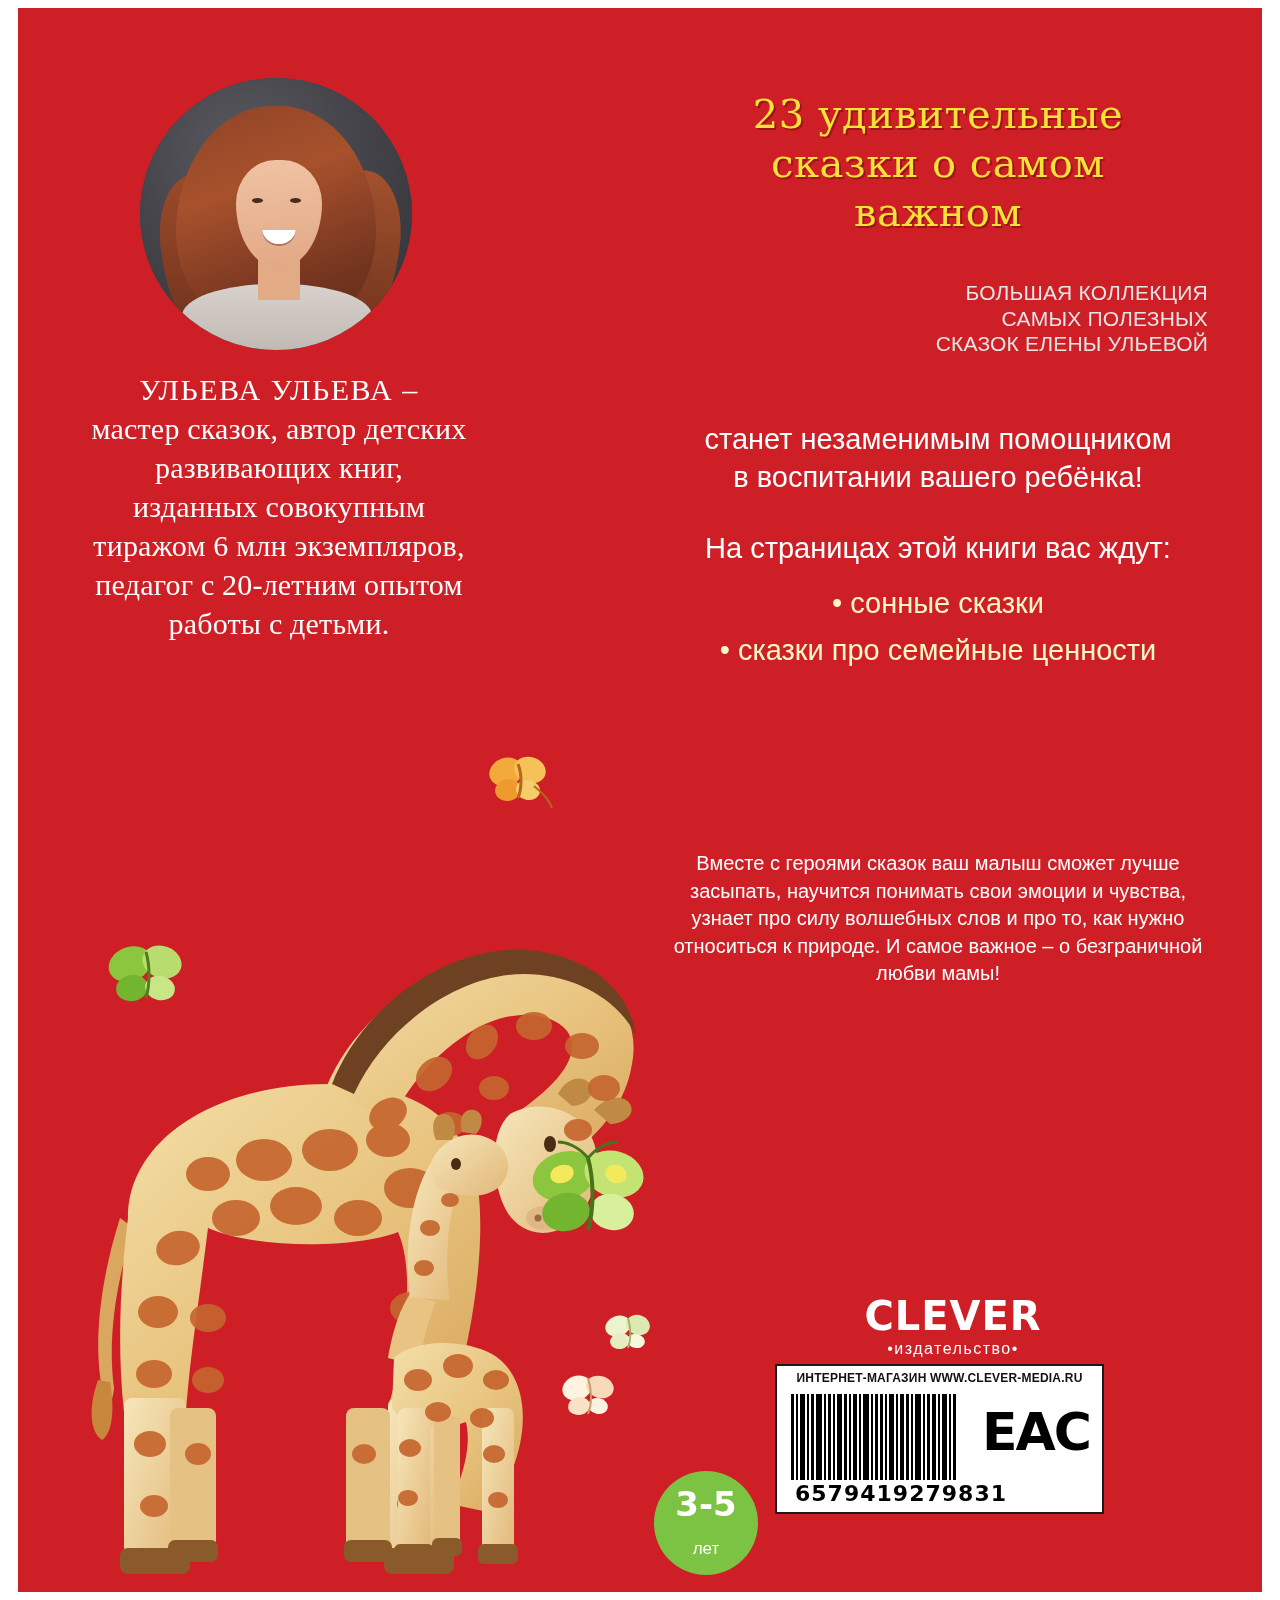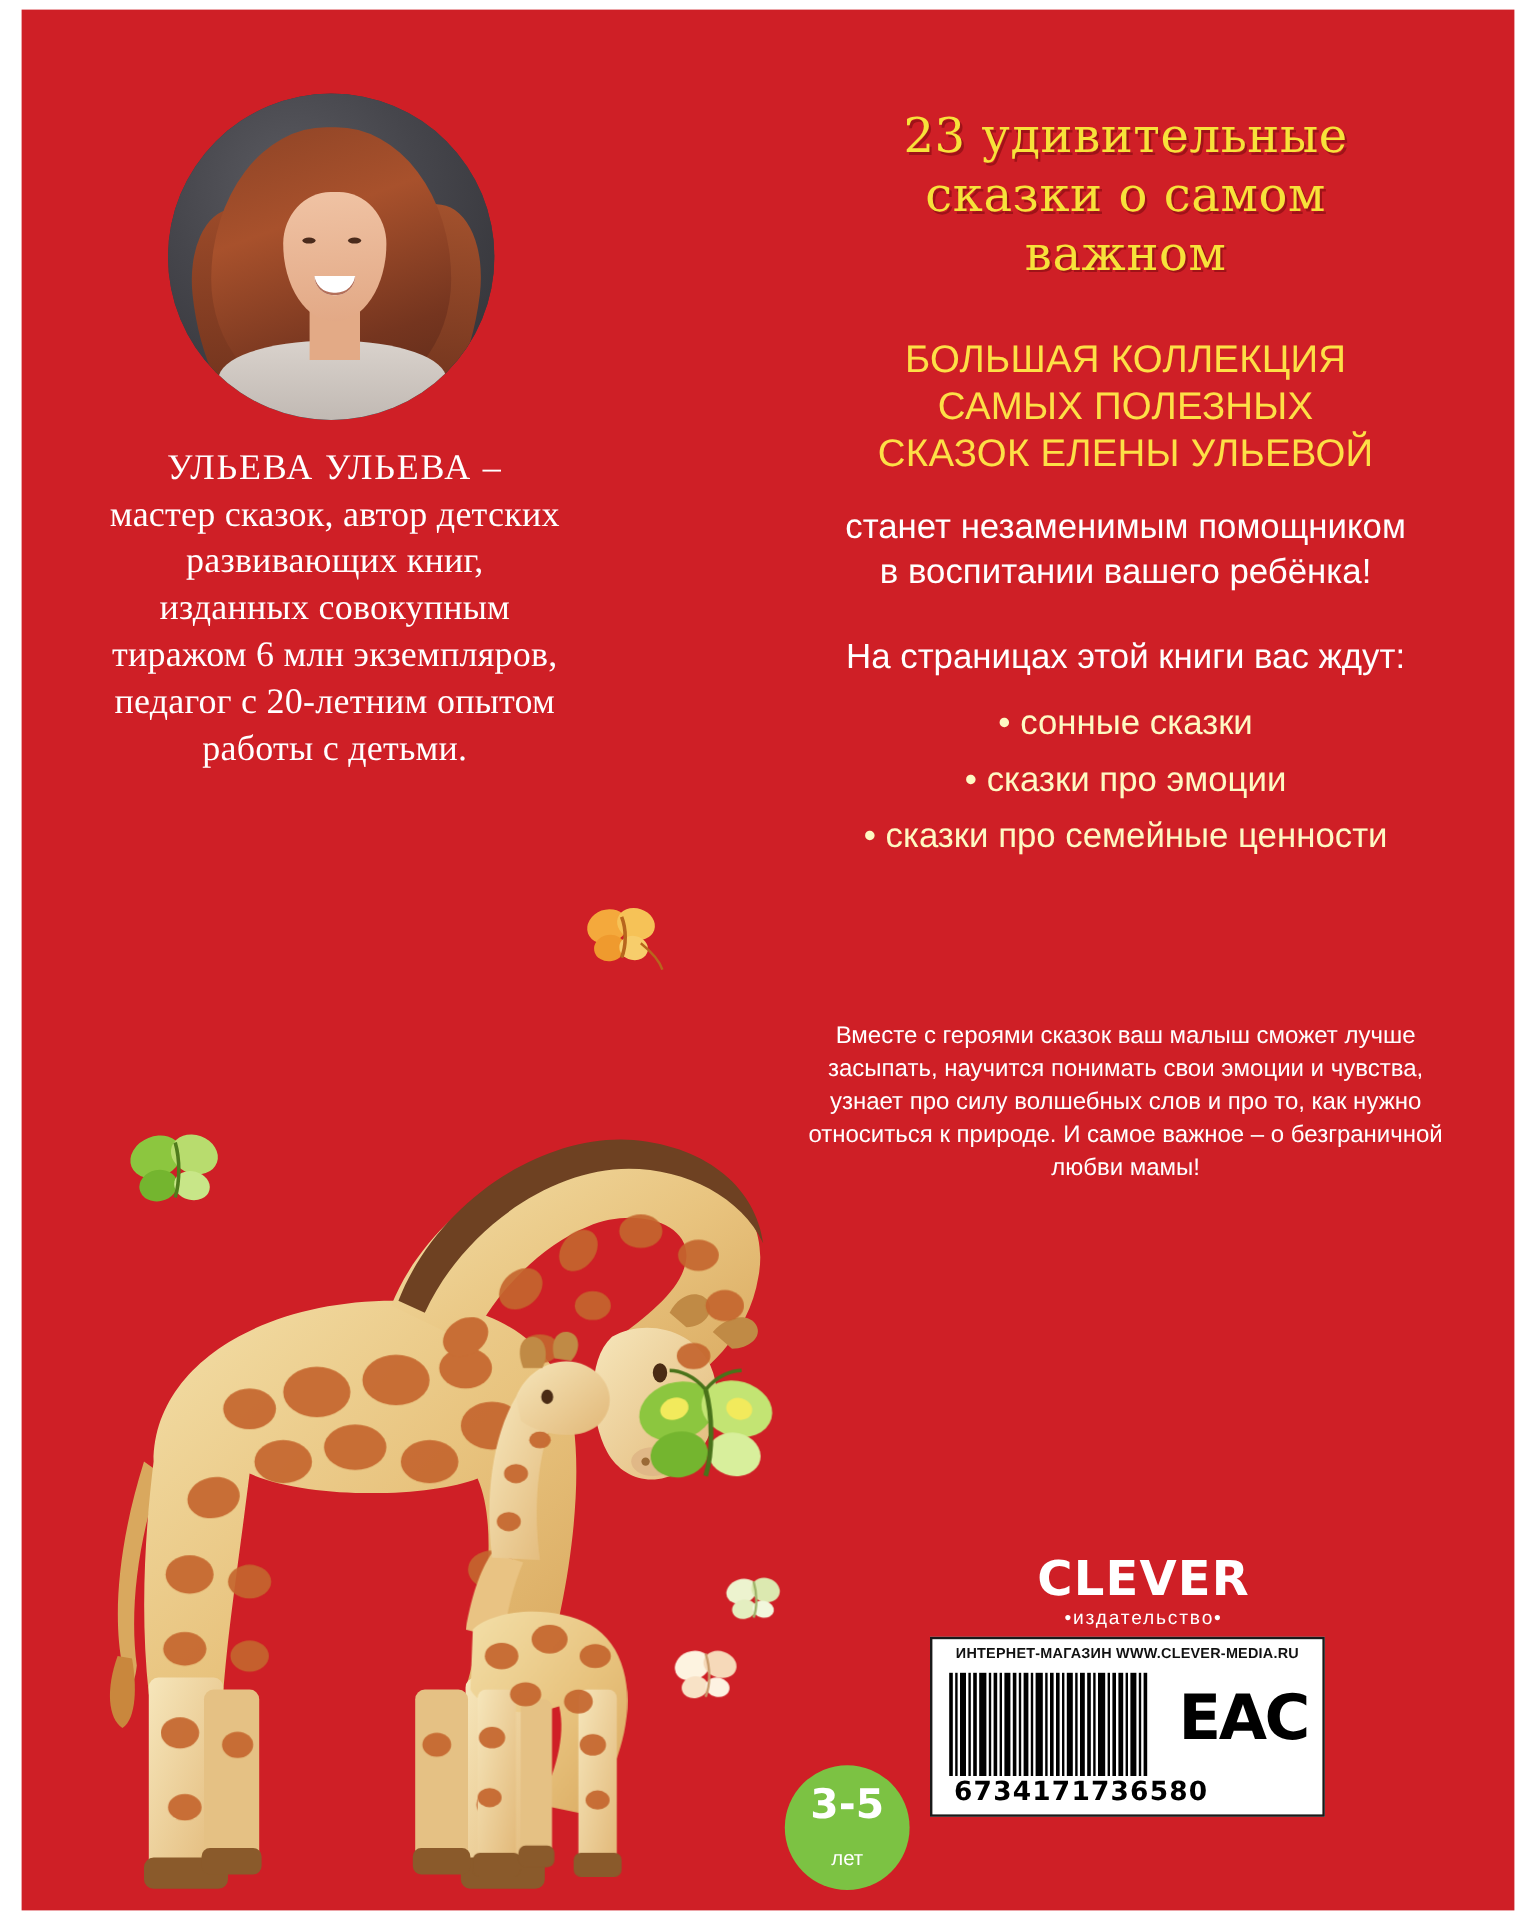--- a/index.html
+++ b/index.html
@@ -153,23 +153,23 @@
     line-height: 1.22;
     text-shadow: 2px 2px 0 rgba(120,10,12,0.55);
     letter-spacing: 0.5px;
   }
 
   .subhead {
     position: absolute;
     left: 650px;
     top: 272px;
     width: 540px;
-    text-align: center;
-    color: #fde047;
-    font-size: 32px;
+    text-align: right;
+    color: #e5e5e5;
+    font-size: 21px;
     line-height: 1.22;
     letter-spacing: 0.2px;
   }
 
   .intro {
     position: absolute;
     left: 650px;
     top: 412px;
     width: 540px;
     text-align: center;
@@ -365,21 +365,20 @@
 САМЫХ ПОЛЕЗНЫХ
 СКАЗОК ЕЛЕНЫ УЛЬЕВОЙ</div>
 
     <div class="intro" style="white-space: pre-line;">станет незаменимым помощником
 в воспитании вашего ребёнка!</div>
 
     <div class="list-head">На страницах этой книги вас ждут:</div>
 
     <ul class="bullets">
       <li>• сонные сказки</li>
-      <li>• сказки про эмоции</li>
       <li>• сказки про семейные ценности</li>
     </ul>
 
     <div class="body-text">Вместе с героями сказок ваш малыш сможет лучше засыпать, научится понимать свои эмоции и чувства, узнает про силу волшебных слов и про то, как нужно относиться к природе. И самое важное – о безграничной любви мамы!</div>
 
     <div class="giraffes">
       <svg width="640" height="700" viewBox="0 0 640 700" xmlns="http://www.w3.org/2000/svg">
         <defs>
           <linearGradient id="gBody" x1="0" y1="0" x2="1" y2="1">
             <stop offset="0%" stop-color="#f3dfa8"></stop>
@@ -594,18 +593,18 @@
           <i style="width:2px"></i>
         <i style="width:6px"></i>
           <i style="width:2px"></i>
           <i style="width:3px"></i>
           <i style="width:4px"></i>
         <i style="width:2px"></i>
           <i style="width:5px"></i>
           <i style="width:2px"></i>
           <i style="width:3px"></i>
       </div>
-      <div class="isbn">6734171736580</div>
+      <div class="isbn">6579419279831</div>
       <div class="eac">ЕAC</div>
     </div>
 
   </div>
 </div>
 
 </body></html>

